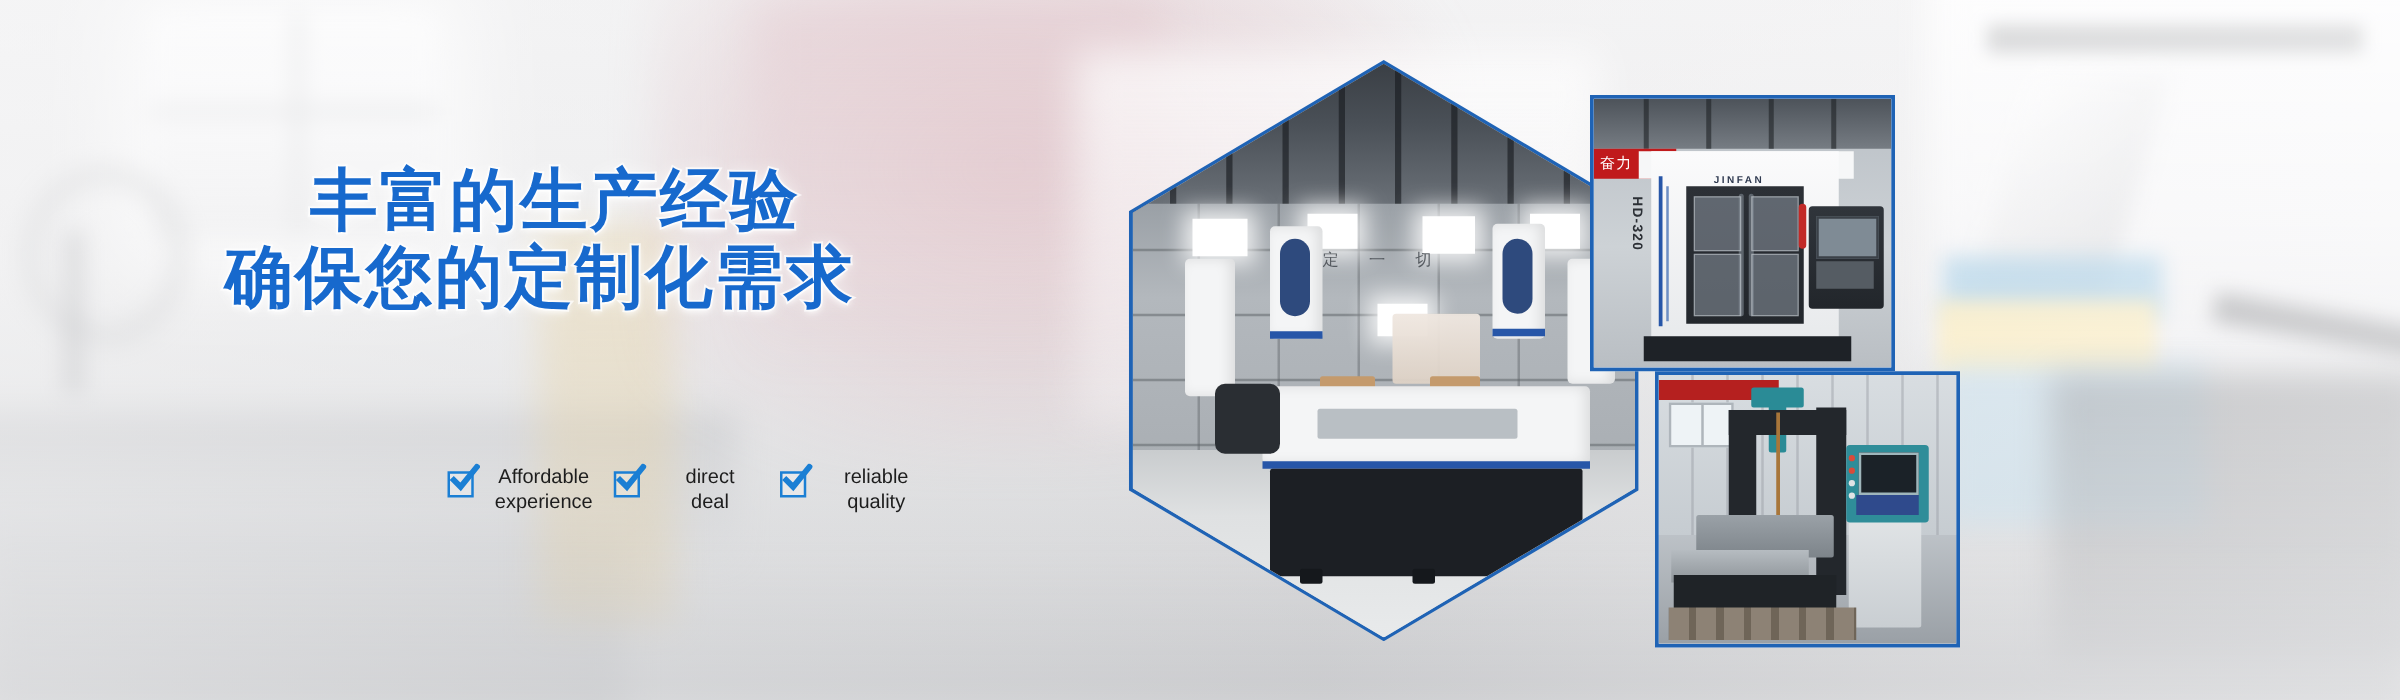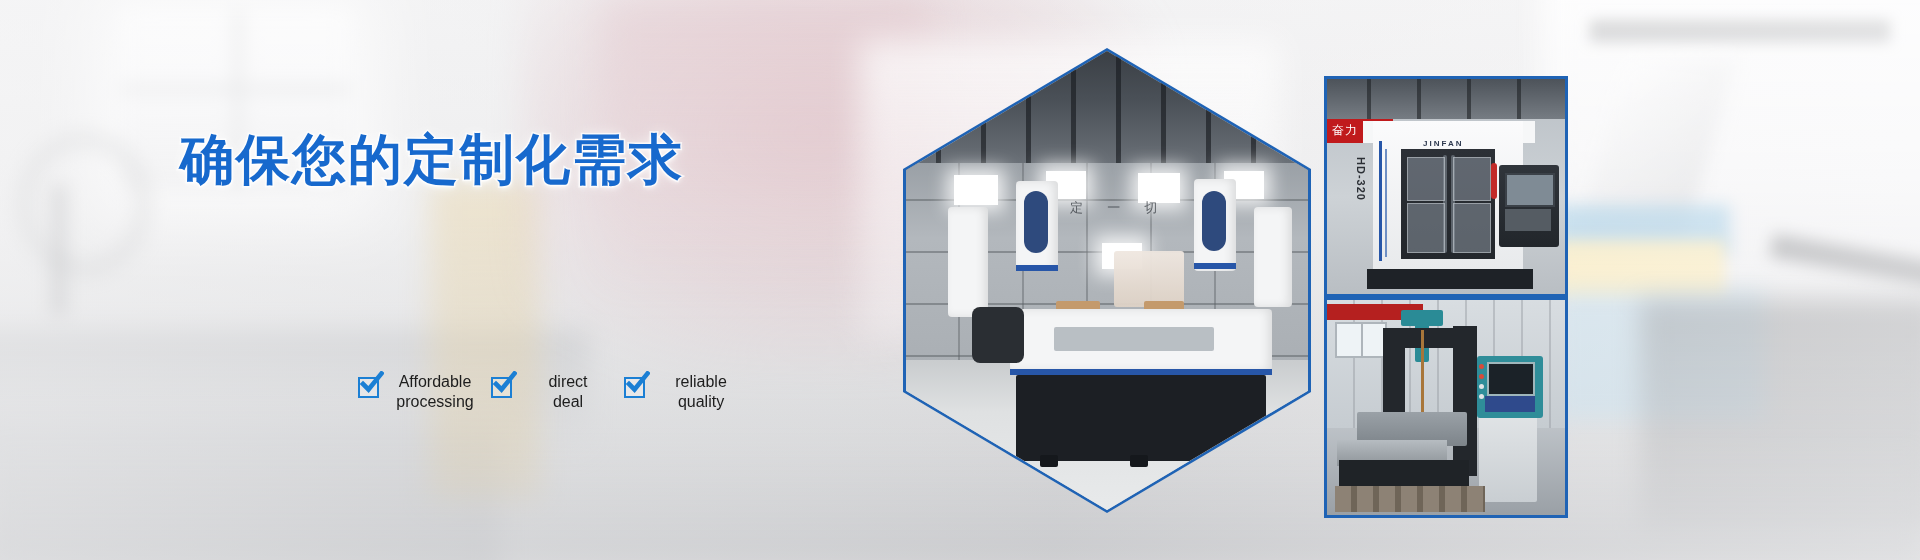--- a/index.html
+++ b/index.html
@@ -221,21 +221,21 @@
   .sc-sign{
     position:absolute;color:#3c4147;font-size:13px;letter-spacing:10px;
     font-family:"DejaVu Sans","Liberation Sans",sans-serif;opacity:.8;
   }
 
   
   .rp{
     position:absolute;background:#ffffff;
     border:3px solid #1f63b5;overflow:hidden;
   }
-  .rp1{left:1324px;top:76px;width:238px;height:215px;text-decoration:underline;}
+  .rp1{left:1272px;top:76px;width:238px;height:215px;text-decoration:underline;}
   .rp2{left:1324px;top:297px;width:238px;height:215px;}
 
   
   .p1-bg{position:absolute;inset:0;background:linear-gradient(180deg,#b9bfc5 0%,#cdd2d6 55%,#b9bec3 100%);}
   .p1-roof{position:absolute;left:0;top:0;width:100%;height:40px;background:linear-gradient(180deg,#4d535a,#767c83);}
   .p1-roof i{position:absolute;top:0;width:4px;height:100%;background:rgba(30,33,37,.6);}
   .p1-redsign{position:absolute;left:0;top:40px;width:66px;height:24px;background:#c01a1c;}
   .p1-redsign span{position:absolute;left:5px;top:3px;color:#fff;font-size:12px;letter-spacing:1px;font-family:"DejaVu Sans",sans-serif;}
   .p1-body{position:absolute;left:46px;top:42px;width:150px;height:150px;background:linear-gradient(180deg,#fbfbfc,#e8eaec);}
   .p1-top{position:absolute;left:36px;top:42px;width:172px;height:22px;background:#f6f7f8;}
@@ -297,36 +297,37 @@
     <div class="bg-rblue"></div>
     <div class="bg-ryellow"></div>
     <div class="bg-rbluebody"></div>
     <div class="bg-rdark"></div>
     <div class="bg-rarm"></div>
     <div class="bg-floor"></div>
     <div class="bg-veil"></div>
   </div>
 
   <div class="headline">
+    <span class="l1">丰富的生产经验</span>
     <span class="l2">确保您的定制化需求</span>
   </div>
 
 
   <div class="features">
 
     <div class="feature">
       <span class="cbox">
         <span class="sq"></span>
         <svg viewBox="0 0 25 25">
             <path d="M4 13 L9.5 18.5 L22.5 2.5" fill="none" stroke="#1b7fd4" stroke-width="4.6" stroke-linecap="square"></path>
           </svg>
       </span>
       <span class="flabel">
         <span>Affordable</span><br>
-        <span>processing</span>
+        <span>experience</span>
       </span>
     </div>
 
 
     <div class="feature">
       <span class="cbox">
         <span class="sq"></span>
         <svg viewBox="0 0 25 25">
             <path d="M4 13 L9.5 18.5 L22.5 2.5" fill="none" stroke="#1b7fd4" stroke-width="4.6" stroke-linecap="square"></path>
           </svg>
@@ -374,21 +375,21 @@
           <b style="left:116px"></b>
           <b style="left:180px"></b>
         <b style="left:244px"></b>
           <b style="left:308px"></b>
       </div>
       <div class="sc-win" style="left:48px;top:124px;width:44px;height:30px;"></div>
       <div class="sc-win" style="left:140px;top:120px;width:40px;height:28px;"></div>
       <div class="sc-win" style="left:232px;top:122px;width:42px;height:30px;"></div>
       <div class="sc-win" style="left:318px;top:120px;width:40px;height:28px;"></div>
       <div class="sc-win" style="left:196px;top:192px;width:40px;height:26px;"></div>
-      <div class="sc-sign" style="left:164px;top:148px;">定 一 切</div>
+      <div class="sc-sign" style="left:152px;top:148px;">定 一 切</div>
 
       <div class="sc-floor"></div>
 
       <div class="sc-mach" style="left:42px;top:156px;width:40px;height:110px;"></div>
       <div class="sc-mach" style="left:110px;top:130px;width:42px;height:90px;"></div>
       <div class="sc-navy" style="left:118px;top:140px;width:24px;height:62px;"></div>
       <div class="sc-mach" style="left:288px;top:128px;width:42px;height:92px;"></div>
       <div class="sc-navy" style="left:296px;top:140px;width:24px;height:60px;"></div>
       <div class="sc-mach" style="left:348px;top:156px;width:38px;height:100px;"></div>
 

